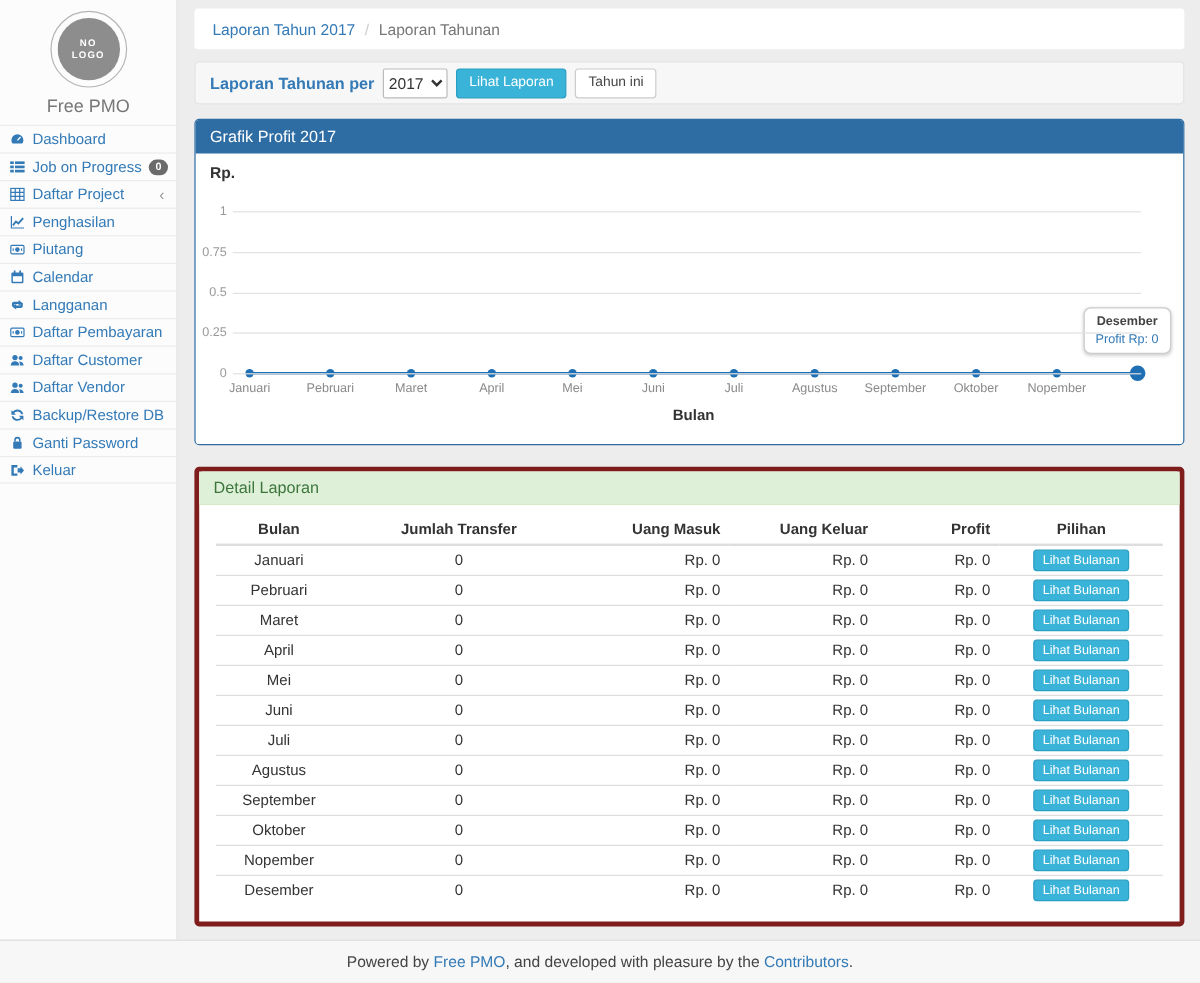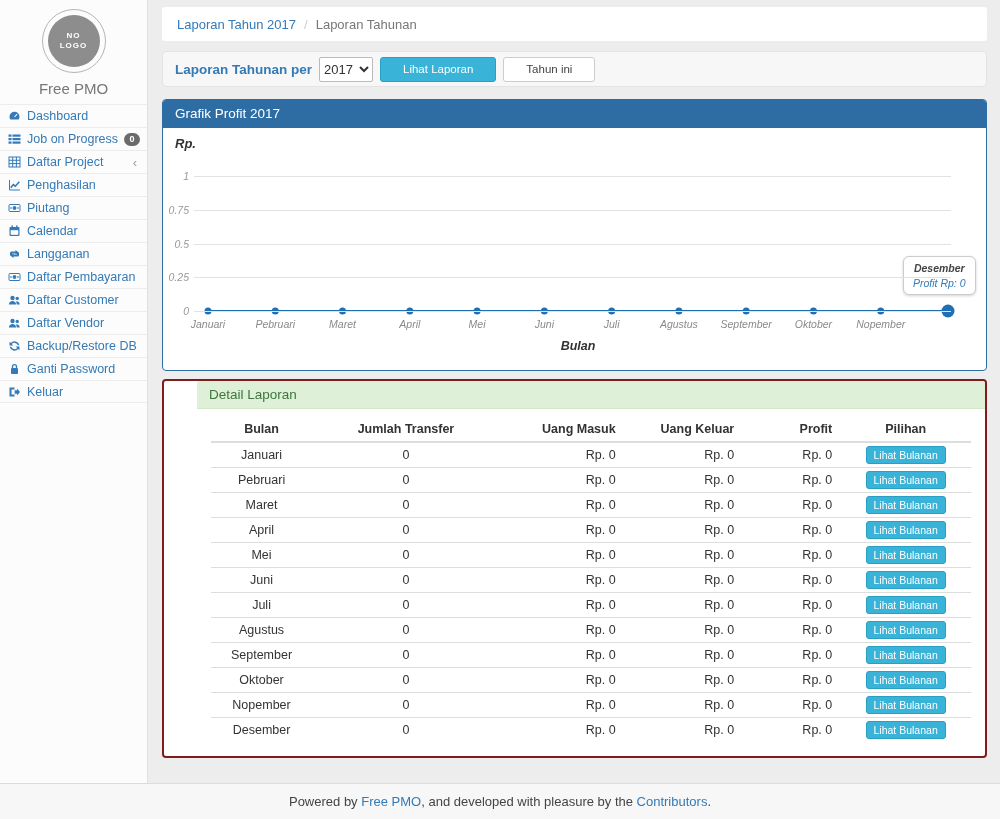--- a/index.html
+++ b/index.html
@@ -62,36 +62,36 @@
   .well {
     margin: 10px 13px 0 13px; height: 36px;
     background: #f7f7f7; border: 1px solid #e3e3e3; border-radius: 4px;
     display: flex; align-items: center; gap: 7px; padding: 0 12px;
   }
   .well .flabel { color: #337ab7; font-weight: bold; font-size: 13.5px; }
   .year-select {
     height: 25px; width: 54px; font-size: 13px; color: #333;
     border: 1px solid #bbb; border-radius: 2px; background: #fff;
   }
-  .btn { height: 25px; font-size: 11.5px; border-radius: 3px; padding: 0 22px; cursor: pointer; }
+  .btn { height: 25px; font-size: 11.5px; border-radius: 3px; padding: 0 10px; cursor: pointer; }
   .btn-info { background: #39b3d7; border: 1px solid #2a9fc4; color: #fff; }
   .btn-default { background: #fff; border: 1px solid #ccc; color: #444; }
 
   .panel { margin: 12px 13px 0 13px; border-radius: 4px; background: #fff; }
   .panel-blue { border: 1px solid #2e6da4; }
   .panel-blue .panel-heading { background: #2e6da4; color: #fff; }
-  .panel-green { border: 2px solid #7f1d1d; margin-top: 8px; padding-left: 33px; }
+  .panel-green { border: 4px solid #7f1d1d; margin-top: 18px; }
   .panel-green .panel-heading { background: #dff0d8; color: #3c763d; border-bottom: 1px solid #d6e9c6; }
   .panel-heading {
     height: 28px; line-height: 28px; padding: 0 12px; font-size: 13.5px;
     border-radius: 3px 3px 0 0;
   }
 
   
-  .chart-body { position: relative; height: 242px; font-style: italic; }
+  .chart-body { position: relative; height: 242px; }
   .chart-ylabel { position: absolute; left: 12px; top: 8px; font-weight: bold; font-size: 13px; color: #333; }
   .chart-xlabel { position: absolute; left: 375px; top: 211px; width: 80px; text-align: center; font-weight: bold; font-size: 12.5px; color: #333; }
   .gridline { position: absolute; left: 31px; width: 757px; height: 1px; background: #e2e2e2; }
   .tick-label { position: absolute; left: 0; width: 26px; text-align: right; font-size: 10.5px; color: #999; }
   .month-label { position: absolute; width: 80px; text-align: center; font-size: 10.5px; color: #8a8a8a; top: 190px; }
   .chart-svg { position: absolute; left: 0; top: 0; }
   .chart-tooltip {
     position: absolute; left: 740px; top: 128px;
     background: #fff; border: 1px solid #ccc; border-radius: 6px;
     box-shadow: 0 1px 3px rgba(0,0,0,.18);

